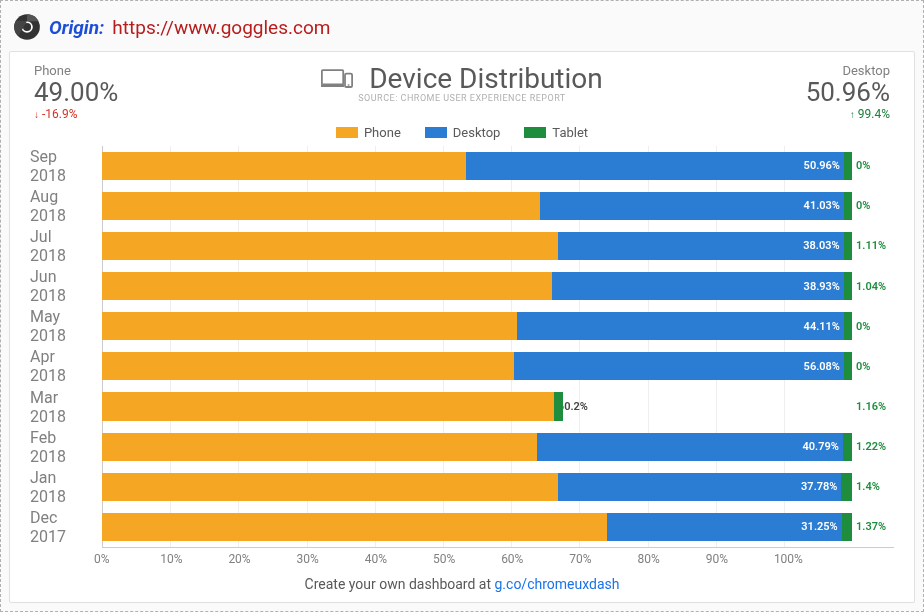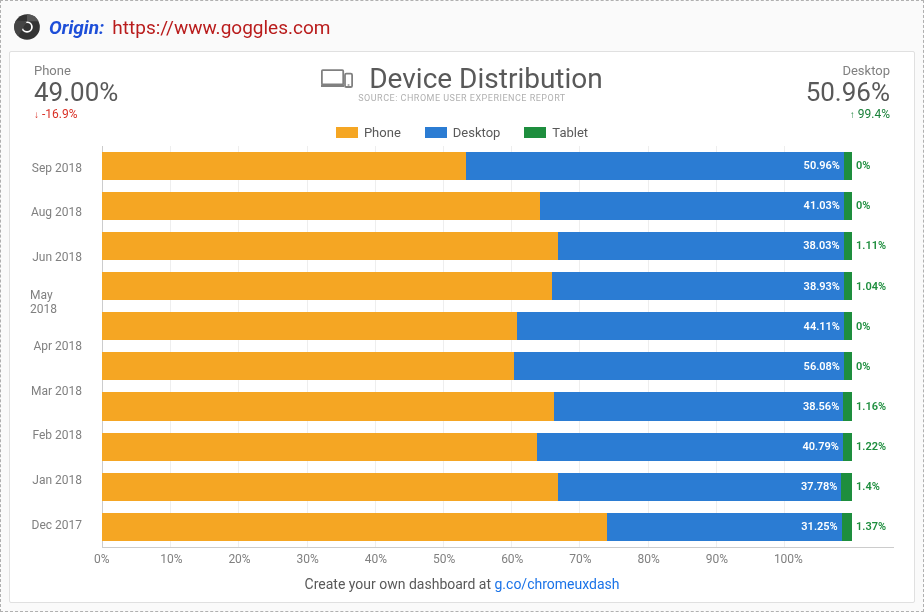--- a/index.html
+++ b/index.html
@@ -105,21 +105,21 @@
     width: 72px;
     display: flex;
     flex-direction: column;
   }
   .y-tick {
     flex: 1;
     display: flex;
     align-items: center;
     justify-content: flex-end;
     padding-right: 20px;
-    font-size: 12px;
+    font-size: 16px;
     color: #808080;
   }
   .plot {
     flex: 1;
     position: relative;
     display: flex;
     flex-direction: column;
   }
   .grid {
     position: absolute;
@@ -262,20 +262,21 @@
       <div class="legend-item">
           <span class="swatch sw-tablet"></span>
           <span>Tablet</span>
         </div>
     </div>
 
     <div class="chart-area">
       <div class="y-axis" id="y-axis">
           <div class="y-tick">Sep 2018</div>
           <div class="y-tick">Aug 2018</div>
+          <div class="y-tick">Jul 2018</div>
           <div class="y-tick">Jun 2018</div>
           <div class="y-tick">May 2018</div>
           <div class="y-tick">Apr 2018</div>
           <div class="y-tick">Mar 2018</div>
           <div class="y-tick">Feb 2018</div>
           <div class="y-tick">Jan 2018</div>
           <div class="y-tick">Dec 2017</div>
         </div>
       <div class="plot">
         <div class="grid" id="grid">
@@ -351,21 +352,20 @@
                 <div class="seg desktop" style="width: 44.4233%;">56.08%</div>
                 <div class="seg tablet" style="width: 0%;"></div>
               </div>
               <div class="tablet-col">0%</div>
             </div>
             <div class="bar-row">
               <div class="bar-track">
                 <div class="seg phone" style="width: 60.2482%;">
                   <span class="lbl-outside">60.2%</span>
                 </div>
-                <div class="seg desktop" style="width: 38.5909%;">38.56%</div>
                 <div class="seg tablet" style="width: 1.16093%;"></div>
               </div>
               <div class="tablet-col">1.16%</div>
             </div>
             <div class="bar-row">
               <div class="bar-track">
                 <div class="seg phone" style="width: 57.9774%;">
                   <span class="lbl-outside">57.96%</span>
                 </div>
                 <div class="seg desktop" style="width: 40.8022%;">40.79%</div>

